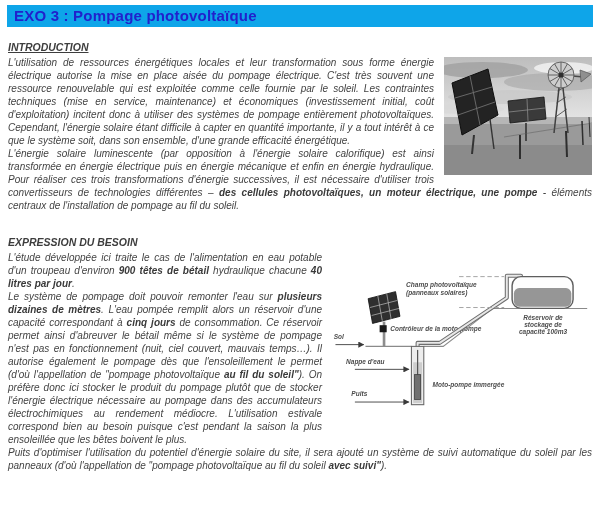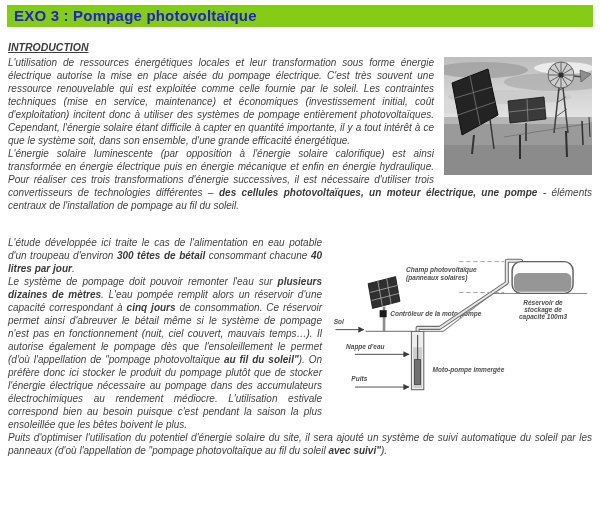--- a/index.html
+++ b/index.html
@@ -4,21 +4,21 @@
 <style>
   html,body{margin:0;padding:0;}
   body{
     width:600px;height:515px;background:#ffffff;overflow:hidden;
     font-family:"Liberation Sans","DejaVu Sans",sans-serif;
     color:#434343;
     -webkit-font-smoothing:antialiased;
   }
   .title-bar{
     margin:5px 7px 0 7px;
-    background:#84cc16;
+    background:#0ea5e9;
     color:#2121cc;
     font-weight:bold;
     font-size:15px;
     line-height:21px;
     padding:0 7px 1px 7px;
     letter-spacing:.2px;
   }
   .content{margin:10px 8px;}
   .sec-heading{
     font-size:10.5px;
@@ -134,20 +134,21 @@
           </g>
         </svg>
 
         <p class="para"><span>L'utilisation de ressources énergétiques locales et leur transformation sous forme énergie électrique autorise la mise en place aisée du pompage électrique. C'est très souvent une ressource renouvelable qui est exploitée comme celle fournie par le soleil. Les contraintes techniques (mise en service, maintenance) et économiques (investissement initial, coût d'exploitation) incitent donc à utiliser des systèmes de pompage entièrement photovoltaïques. Cependant, l'énergie solaire étant difficile à capter en quantité importante, il y a tout intérêt à ce que le système soit, dans son ensemble, d'une grande efficacité énergétique.</span></p>
         <p class="para"><span>L'énergie solaire luminescente (par opposition à l'énergie solaire calorifique) est ainsi transformée en énergie électrique puis en énergie mécanique et enfin en énergie hydraulique. Pour réaliser ces trois transformations d'énergie successives, il est nécessaire d'utiliser trois convertisseurs de technologies différentes – </span><b>des cellules photovoltaïques, un moteur électrique, une pompe</b><span> - éléments centraux de l'installation de pompage au fil du soleil.</span></p>
         <div class="clear"></div>
       </div>
     </div>
 
     <div class="sec2">
+      <div class="sec-heading">EXPRESSION DU BESOIN</div>
 
       <div class="flow">
 
         <svg class="diagram-float" viewBox="0 0 298 197" xmlns="http://www.w3.org/2000/svg">
           <defs>
             <marker id="arr" viewBox="0 0 8 8" refX="7" refY="4" markerWidth="7" markerHeight="7" orient="auto">
               <path d="M0,0 L8,4 L0,8 z" fill="#3a3a3a"></path>
             </marker>
           </defs>
 
@@ -201,21 +202,21 @@
 
           <text class="dlabel" x="20" y="128">Nappe d'eau</text>
           <line x1="30" y1="134" x2="91" y2="134" stroke="#3a3a3a" stroke-width="1" marker-end="url(#arr)"></line>
 
           <text class="dlabel" x="26" y="164">Puits</text>
           <line x1="30" y1="171" x2="91" y2="171" stroke="#3a3a3a" stroke-width="1" marker-end="url(#arr)"></line>
 
           <text class="dlabel" x="118" y="154">Moto-pompe immergée</text>
         </svg>
 
-        <p class="para"><span>L'étude développée ici traite le cas de l'alimentation en eau potable d'un troupeau d'environ </span><b>300 têtes de bétail</b><span> consommant chacune </span><b>40 litres par jour</b><span>.</span></p>
+        <p class="para"><span>L'étude développée ici traite le cas de l'alimentation en eau potable d'un troupeau d'environ </span><b>900 têtes de bétail</b><span> hydraulique chacune </span><b>40 litres par jour</b><span>.</span></p>
 
         <p class="para"><span>Le système de pompage doit pouvoir remonter l'eau sur </span><b>plusieurs dizaines de mètres</b><span>. L'eau pompée remplit alors un réservoir d'une capacité correspondant à </span><b>cinq jours</b><span> de consommation. Ce réservoir permet ainsi d'abreuver le bétail même si le système de pompage n'est pas en fonctionnement (nuit, ciel couvert, mauvais temps…). Il autorise également le pompage dès que l'ensoleillement le permet (d'où l'appellation de "pompage photovoltaïque </span><b>au fil du soleil"</b><span>). On préfère donc ici stocker le produit du pompage plutôt que de stocker l'énergie électrique nécessaire au pompage dans des accumulateurs électrochimiques au rendement médiocre. L'utilisation estivale correspond bien au besoin puisque c'est pendant la saison la plus ensoleillée que les bêtes boivent le plus.</span></p>
 
         <p class="para"><span>Puits d'optimiser l'utilisation du potentiel d'énergie solaire du site, il sera ajouté un système de suivi automatique du soleil par les panneaux (d'où l'appellation de "pompage photovoltaïque au fil du soleil </span><b>avec suivi"</b><span>).</span></p>
 
         <div class="clear"></div>
       </div>
     </div>
 
   </div>

